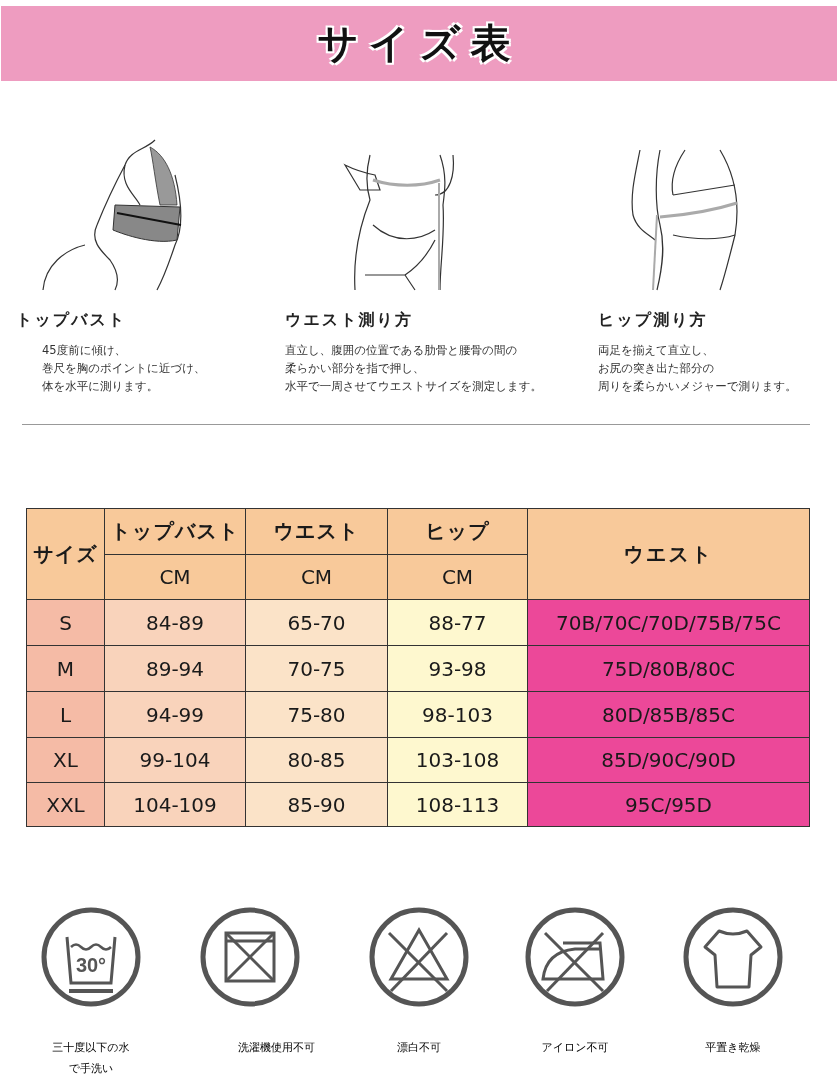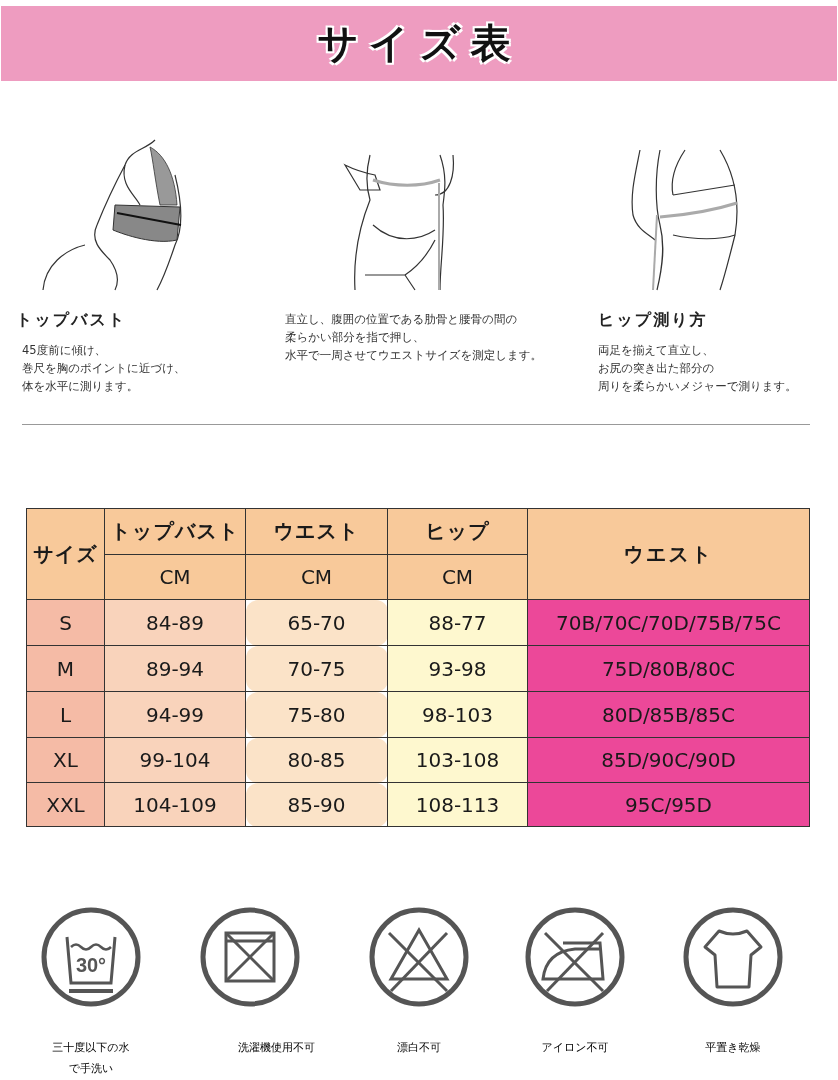--- a/index.html
+++ b/index.html
@@ -28,21 +28,21 @@
   }
   table.size td {
     border:1.5px solid #333; text-align:center; vertical-align:middle;
     font-size:20px; color:#1a1a1a; padding:0;
   }
   .hdr { background:#f8c99a; }
   .hdr-name { font-weight:bold; font-size:20px; letter-spacing:1px; }
   .hdr-big { font-weight:bold; font-size:26px; letter-spacing:2px; }
   .c-size { background:#f5bba6; }
   .c-bust { background:#f9d3bb; }
-  .c-waist { background:#fbe3c8;border-radius:12px; }
+  .c-waist { background:#fbe3c8; }
   .c-hip { background:#fef8cf; }
   .c-cup { background:#ec4899; }
 
   .care { position:absolute; top:905px; width:130px; text-align:center; }
   .care svg { display:block; margin:0 auto; }
   .care-label { margin-top:28px; font-size:11px; color:#000000; line-height:21px; white-space:pre-line; }
 </style>
 </head>
 <body>
 
@@ -84,25 +84,26 @@
     <path d="M95 15 C110 40 115 70 110 100 C105 120 100 140 95 155"></path>
     <path d="M48 60 L110 50"></path>
     <path d="M48 100 C70 105 95 105 110 100"></path>
   </g>
   <path d="M35 82 C60 80 90 75 112 68" fill="none" stroke="#aaa" stroke-width="3"></path>
   <line x1="32" y1="80" x2="28" y2="155" stroke="#aaa" stroke-width="2"></line>
 </svg>
 
 <div class="guide" style="left:16px;">
   <div class="guide-title">トップバスト</div>
-  <div class="guide-text" style="padding-left:6px;">45度前に傾け、
+  <div class="guide-text" style="padding-left:6px;margin-left:20px;">45度前に傾け、
 巻尺を胸のポイントに近づけ、
 体を水平に測ります。</div>
 </div>
 <div class="guide" style="left:285px;">
+  <div class="guide-title">ウエスト測り方</div>
   <div class="guide-text">直立し、腹囲の位置である肋骨と腰骨の間の
 柔らかい部分を指で押し、
 水平で一周させてウエストサイズを測定します。</div>
 </div>
 <div class="guide" style="left:598px;">
   <div class="guide-title">ヒップ測り方</div>
   <div class="guide-text">両足を揃えて直立し、
 お尻の突き出た部分の
 周りを柔らかいメジャーで測ります。</div>
 </div>

